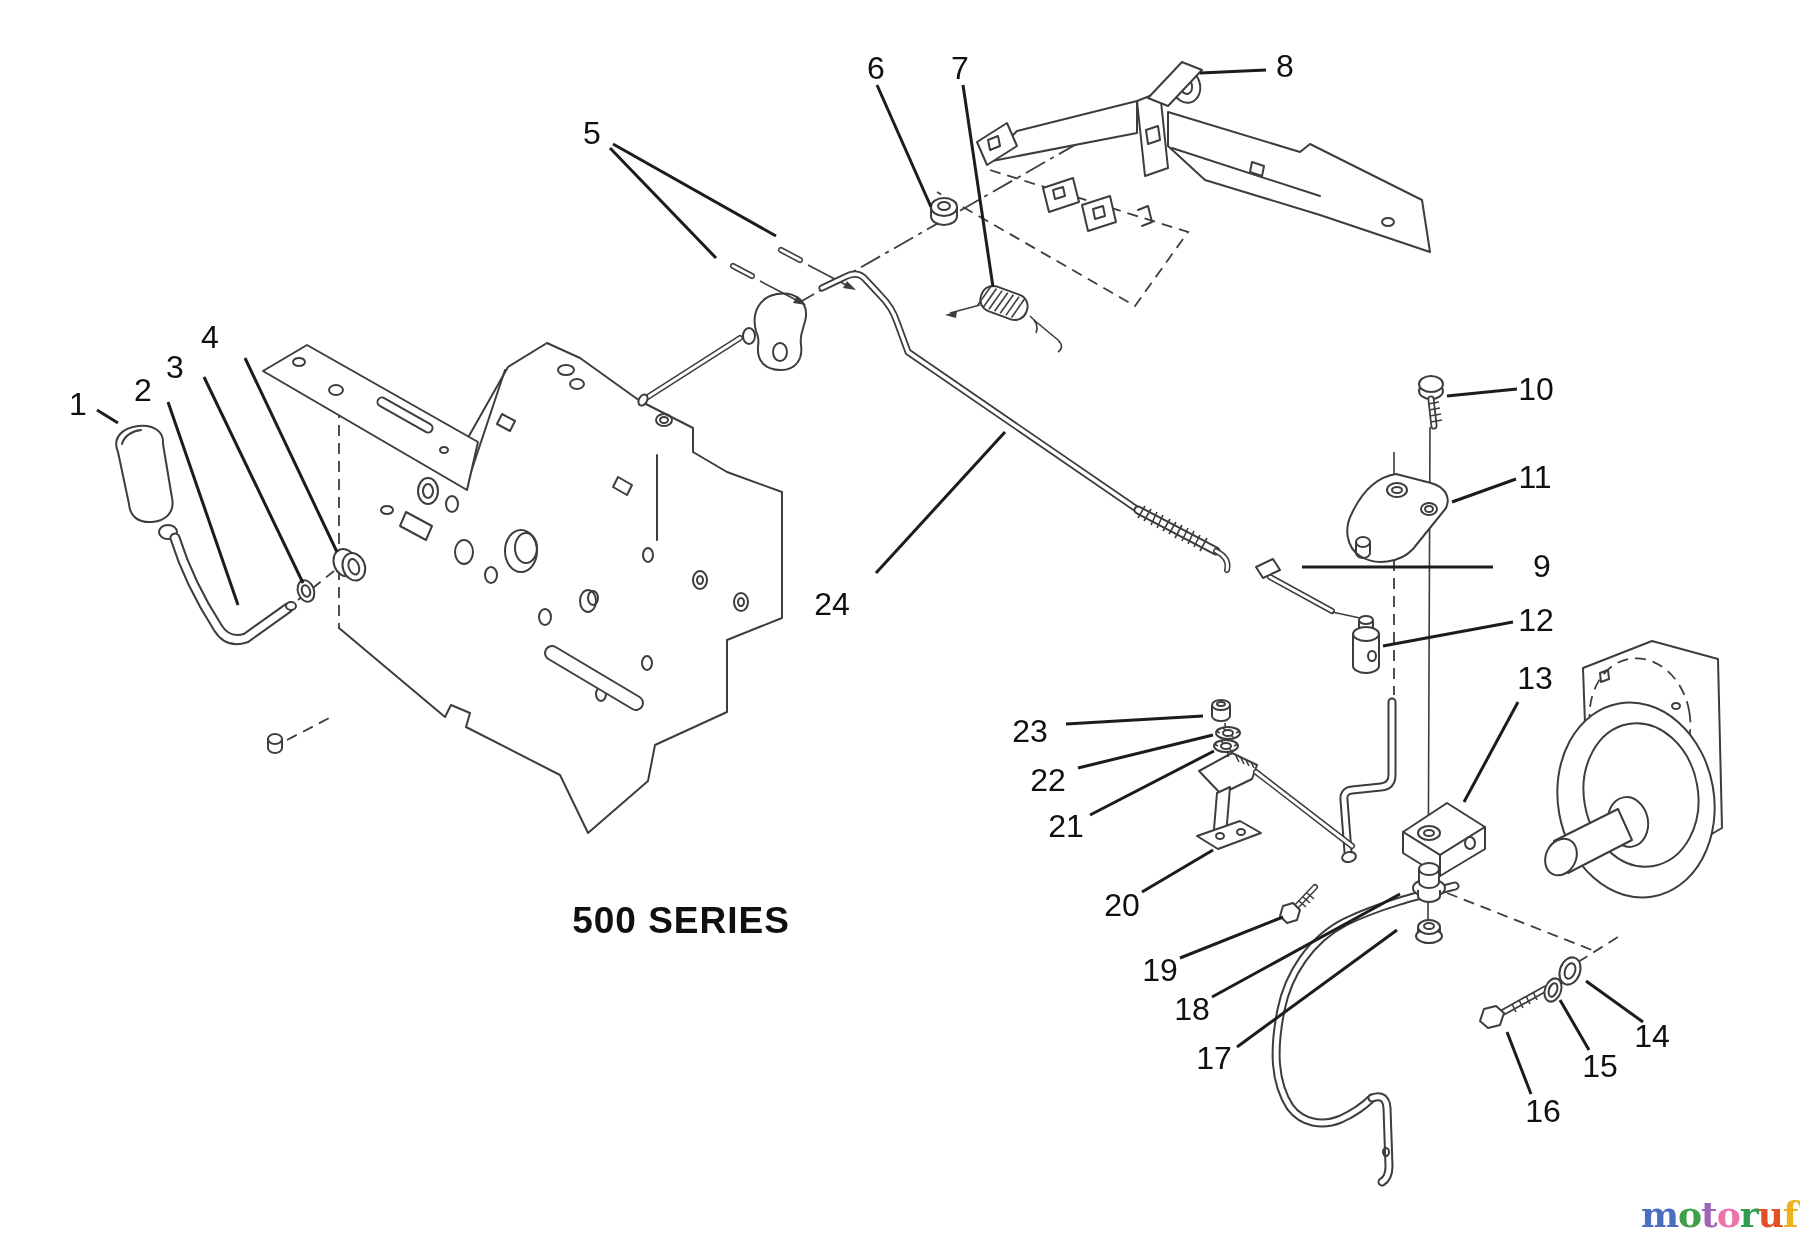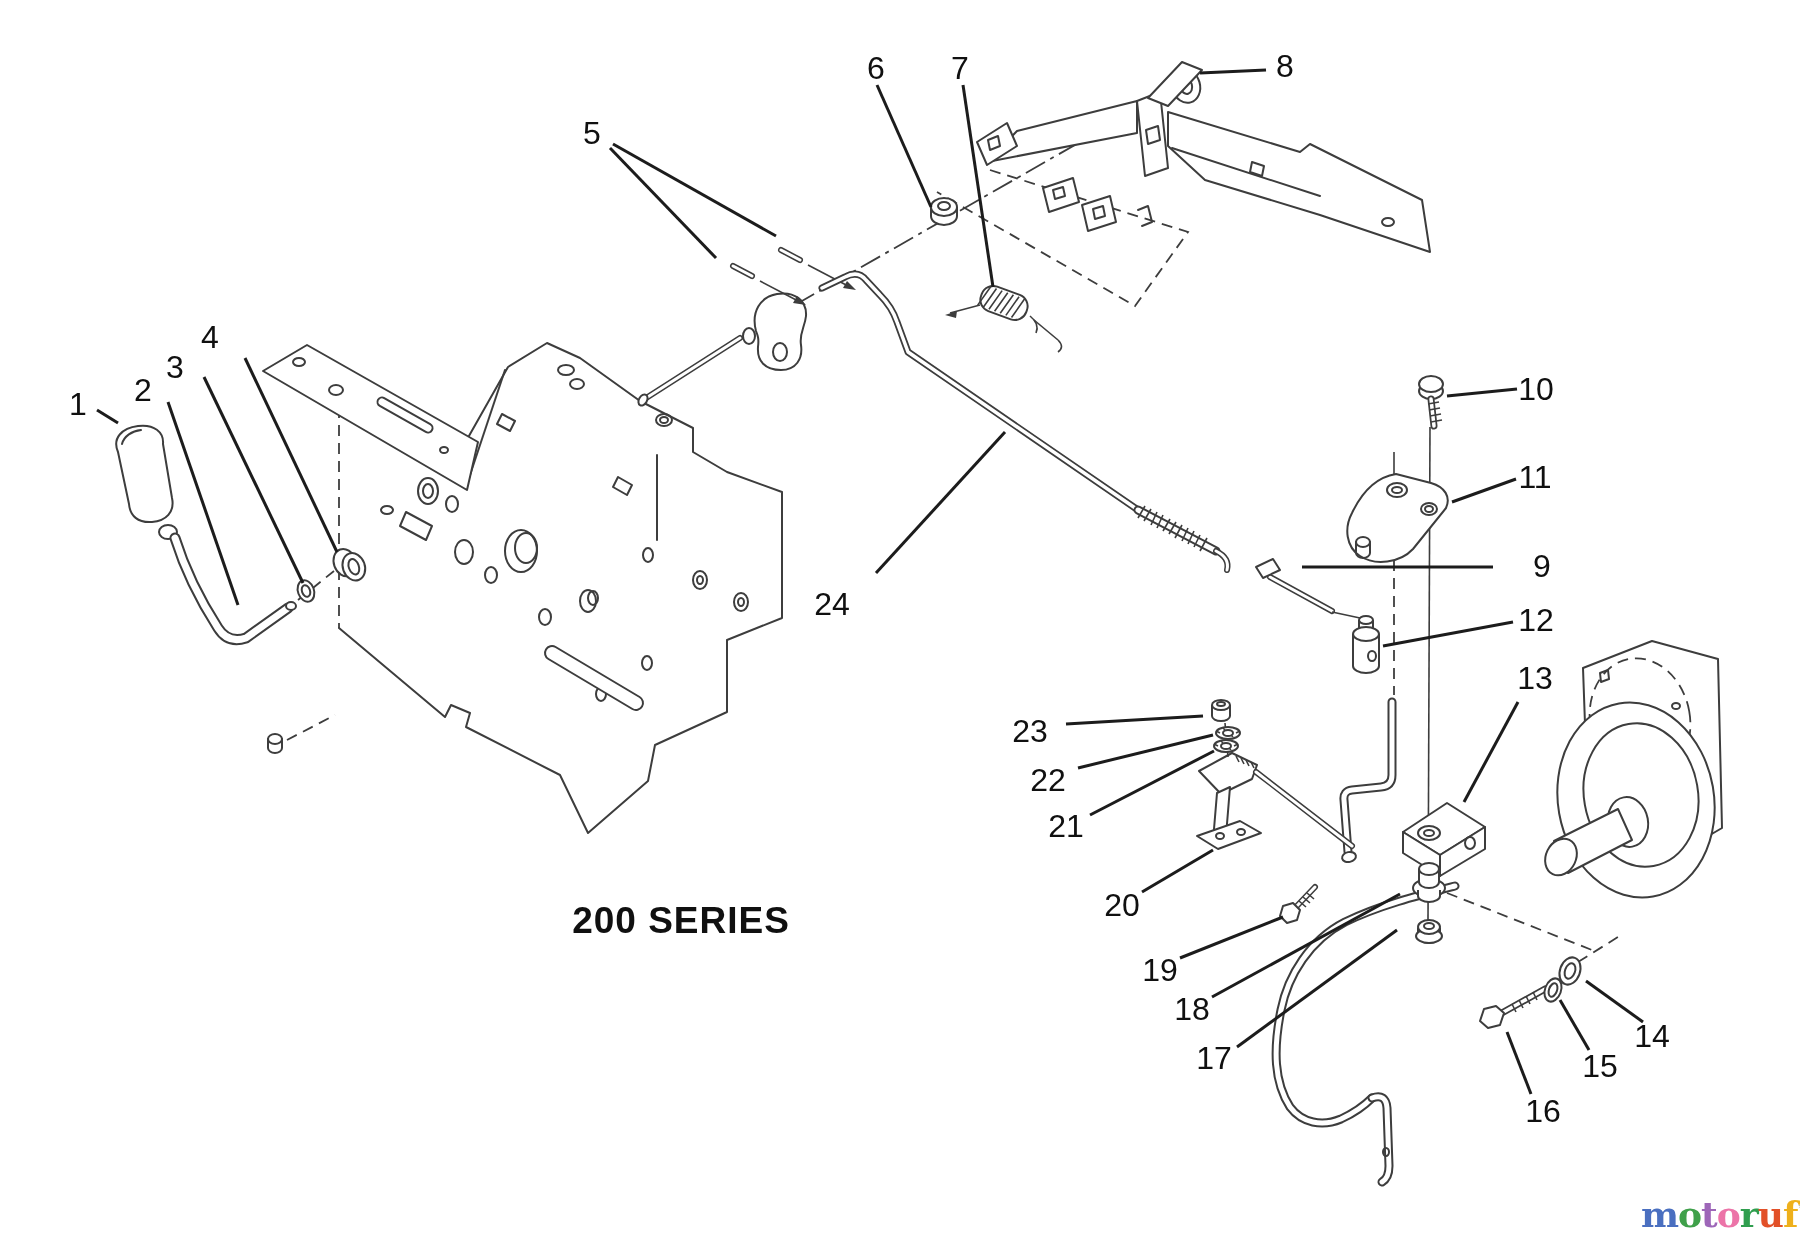--- a/index.html
+++ b/index.html
@@ -386,19 +386,19 @@
         <text x="1066" y="837" class="callout">21</text>
         <line x1="1078" y1="768" x2="1213" y2="735" class="leader"></line>
         <text x="1048" y="791" class="callout">22</text>
         <line x1="1066" y1="724" x2="1203" y2="716" class="leader"></line>
         <text x="1030" y="742" class="callout">23</text>
         <line x1="876" y1="573" x2="1005" y2="432" class="leader"></line>
         <text x="832" y="615" class="callout">24</text>
       </g>
 </svg>
 
-<div class="series-title">200 SERIES</div>
+<div class="series-title">500 SERIES</div>
 
 <div class="logo">
   <span id="logo-letters"><span class="lt" style="color: rgb(74, 111, 192);">m</span><span class="lt" style="color: rgb(63, 160, 74);">o</span><span class="lt" style="color: rgb(157, 102, 184);">t</span><span class="lt" style="color: rgb(236, 116, 168);">o</span><span class="lt" style="color: rgb(47, 158, 78);">r</span><span class="lt" style="color: rgb(226, 80, 40);">u</span><span class="lt" style="color: rgb(238, 176, 28);">f</span></span><span class="tm" id="logo-tm" style="color: rgb(154, 154, 154);">™</span>
 </div>
 
 </div>
 
 </body></html>

